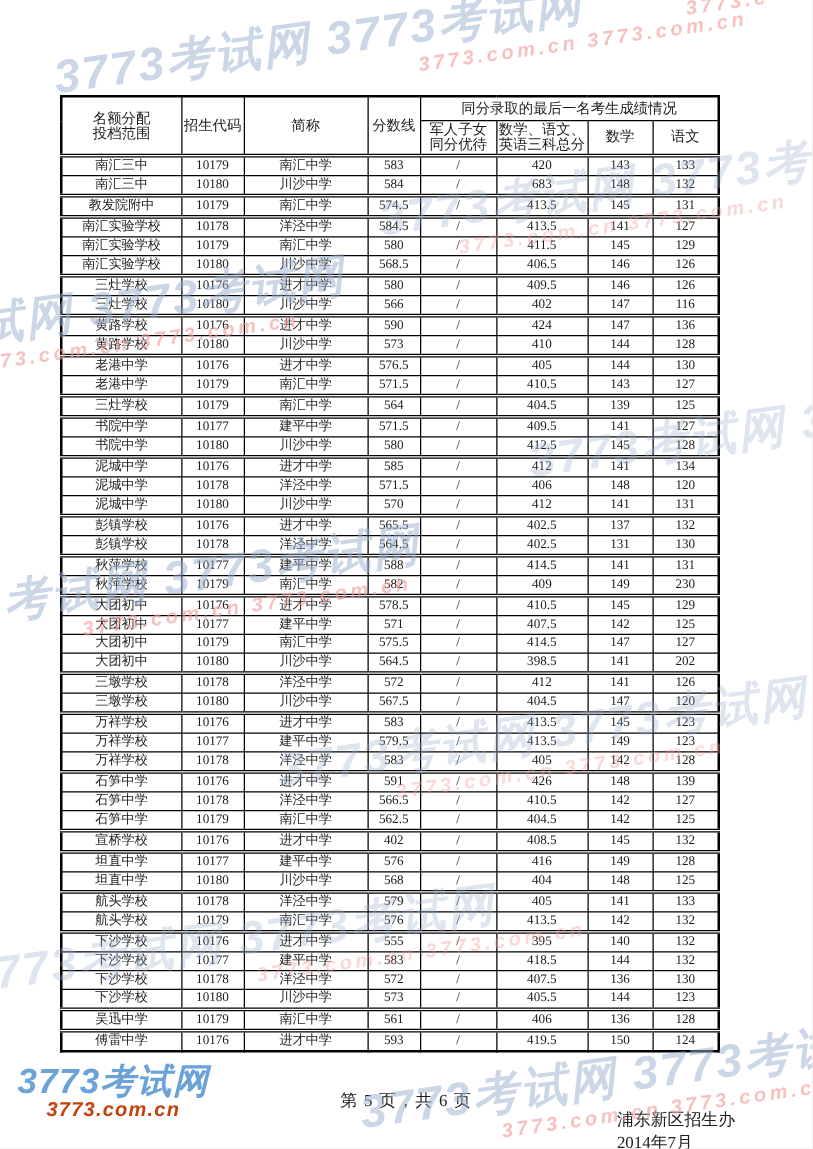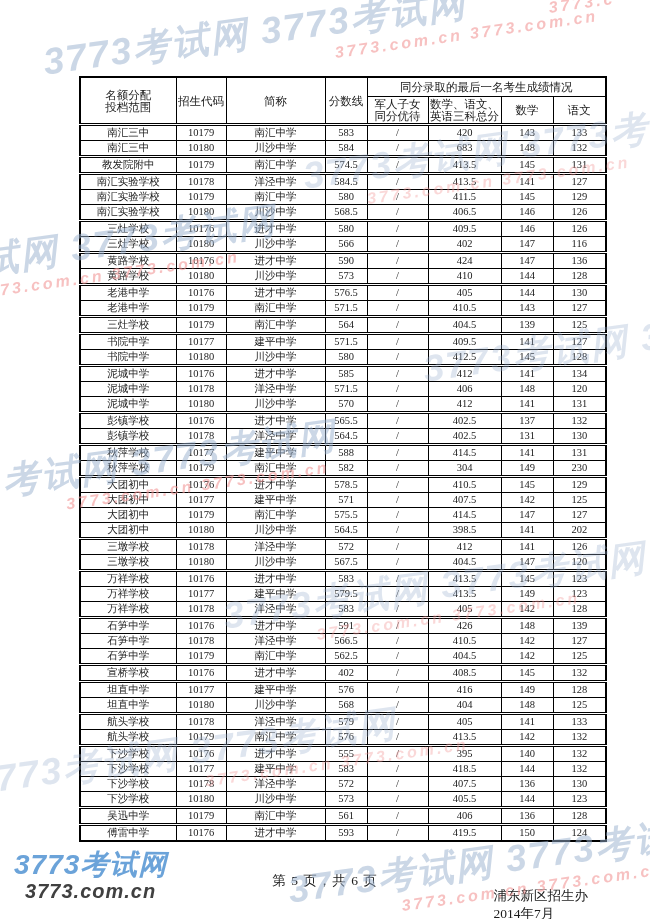--- a/index.html
+++ b/index.html
@@ -4,21 +4,21 @@
 <style>
   html,body { margin:0; padding:0; background:#e8e8e8; }
   .sheet {
     position:relative; width:650px; height:919px; margin:0 auto;
     background:#ffffff; overflow:hidden;
     font-family:"Liberation Serif","DejaVu Serif",serif; color:#1b1b1b;
   }
 
   
   table.adm {
-    position:absolute; left:79px; top:76px; width:526px;
+    position:absolute; left:48px; top:76px; width:526px;
     border-collapse:collapse; table-layout:fixed;
     z-index:1;
   }
   table.adm th, table.adm td {
     border:1px solid #000; padding:0; text-align:center; vertical-align:middle;
     overflow:hidden;
   }
   table.adm { border:2px solid #000; }
   thead th {
     font-size:11.5px; font-weight:normal; line-height:12px;
@@ -55,22 +55,22 @@
   }
   .logo {
     position:absolute; left:14px; top:850px; z-index:4; text-align:center;
     font-family:"Liberation Sans","DejaVu Sans",sans-serif;
   }
   .logo-title {
     display:block; font-size:28px; font-weight:bold; font-style:italic;
     color:#6ba3d9; letter-spacing:1px; line-height:30px;
   }
   .logo-url {
-    display:block; font-size:20px; font-weight:bold; font-style:italic;
-    color:#404040; letter-spacing:1px;
+    display:block; font-size:16px; font-weight:bold; font-style:italic;
+    color:#c2410c; letter-spacing:1px;
   }
 </style>
 </head>
 <body>
 
 <div class="sheet">
 
   <div class="wm" style="left:40px; top:38px;">
     <span class="blue">3773考试网 3773考试网</span>
     <span class="red" style="margin-left:290px;">3773.com.cn   3773.com.cn</span>
@@ -345,21 +345,21 @@
           <td>414.5</td>
           <td>141</td>
           <td>131</td>
         </tr>
         <tr>
           <td>秋萍学校</td>
           <td>10179</td>
           <td>南汇中学</td>
           <td>582</td>
           <td>/</td>
-          <td>304</td>
+          <td>409</td>
           <td>149</td>
           <td>230</td>
         </tr>
         <tr class="group-start">
           <td>大团初中</td>
           <td>10176</td>
           <td>进才中学</td>
           <td>578.5</td>
           <td>/</td>
           <td>410.5</td>

